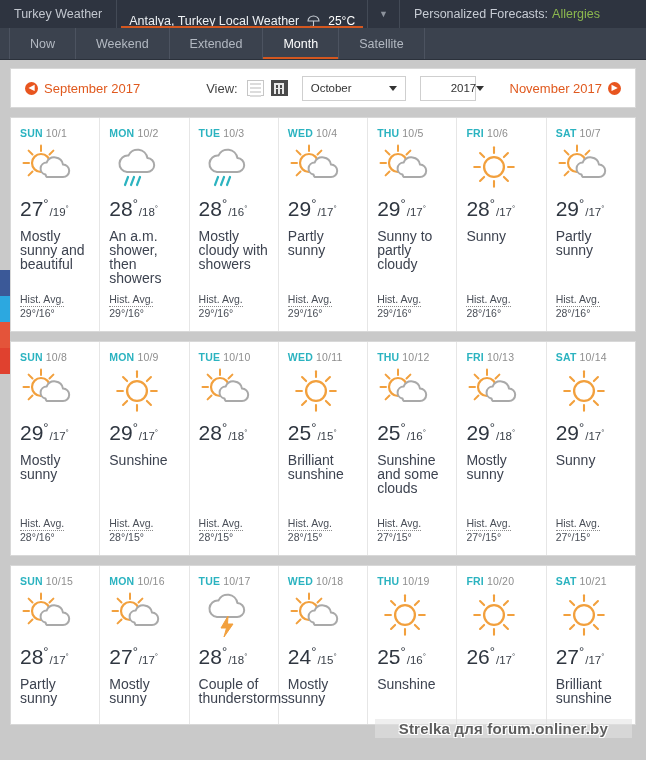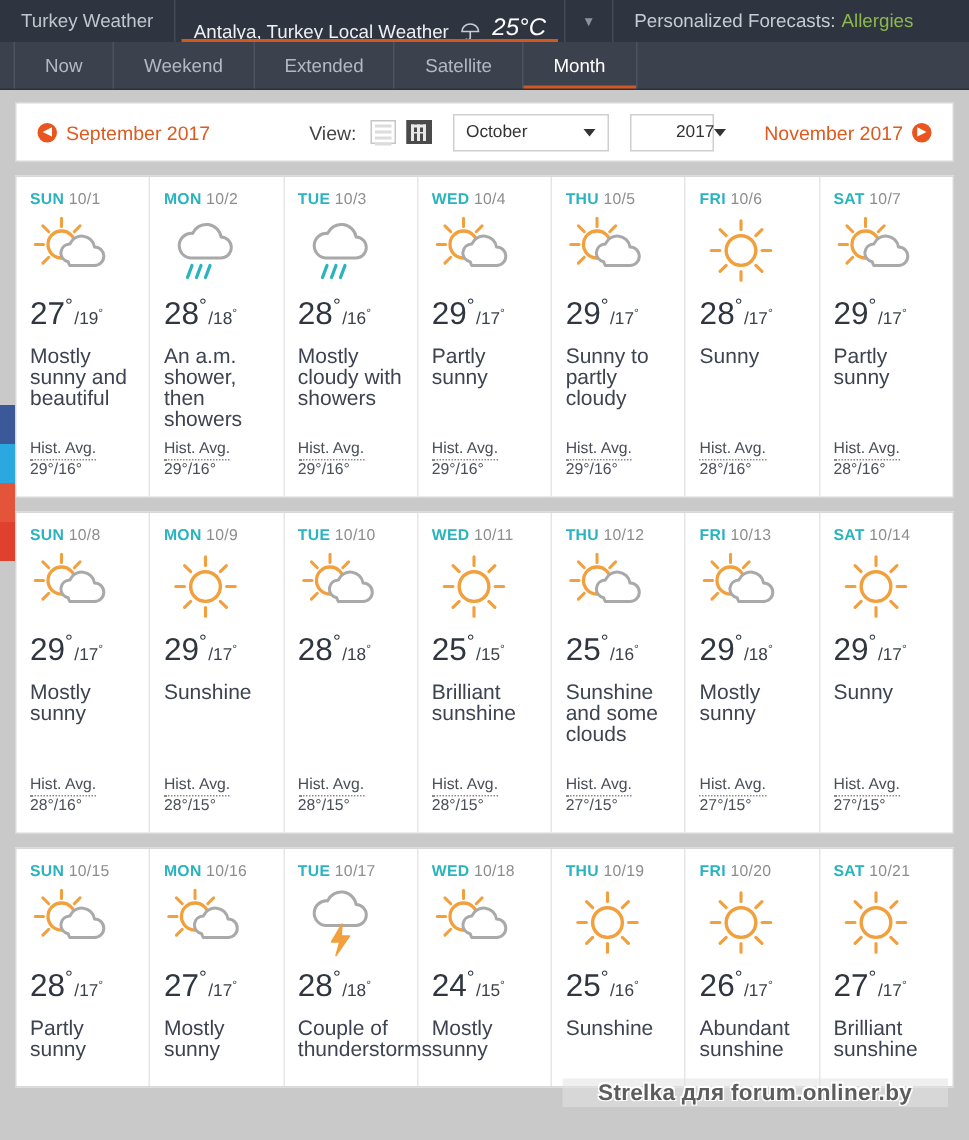--- a/index.html
+++ b/index.html
@@ -47,21 +47,21 @@
   .topbar .seg.right {
     border-right: none;
     color: #c7ccd4;
   }
   .topbar .allerg { color: #8cb84e; margin-left: 4px; }
   .umb {
     display: inline-block; width: 15px; height: 14px;
     position: relative;
   }
   .umb svg { display:block; }
-  .temp-top { font-size: 16px; color:#fff;font-style:italic; }
+  .temp-top { font-size: 12px; color:#fff; }
 
   
   .tabbar {
     height: 32px;
     background: #3b424e;
     display: flex;
     align-items: stretch;
     border-bottom: 1px solid #2b313b;
   }
   .tabbar .spacer { width: 10px; border-right: 1px solid #4c5360; }
@@ -274,25 +274,25 @@
   <div class="spacer"></div>
   <div class="tab">
       <span>Now</span>
     </div>
   <div class="tab">
       <span>Weekend</span>
     </div>
   <div class="tab">
       <span>Extended</span>
     </div>
+  <div class="tab active">
+      <span>Month</span>
+    </div>
   <div class="tab">
       <span>Satellite</span>
-    </div>
-  <div class="tab active">
-      <span>Month</span>
     </div>
   <div class="tailspacer"></div>
 </div>
 
 <div class="page">
 
   <div class="social">
     <div class="sfb"></div>
     <div class="stw"></div>
     <div class="sgp"></div>
@@ -667,21 +667,20 @@
               <line x1="24.0" y1="37.5" x2="24.0" y2="43.0" stroke="#f2a03d" stroke-width="2" stroke-linecap="round"></line>
               <line x1="14.5" y1="33.5" x2="10.6" y2="37.4" stroke="#f2a03d" stroke-width="2" stroke-linecap="round"></line>
               <line x1="10.5" y1="24.0" x2="5.0" y2="24.0" stroke="#f2a03d" stroke-width="2" stroke-linecap="round"></line>
               <line x1="14.5" y1="14.5" x2="10.6" y2="10.6" stroke="#f2a03d" stroke-width="2" stroke-linecap="round"></line>
               <line x1="24.0" y1="10.5" x2="24.0" y2="5.0" stroke="#f2a03d" stroke-width="2" stroke-linecap="round"></line>
               <line x1="33.5" y1="14.5" x2="37.4" y2="10.6" stroke="#f2a03d" stroke-width="2" stroke-linecap="round"></line>
               <circle cx="24" cy="24" r="9.5" fill="none" stroke="#f2a03d" stroke-width="2.2"></circle>
             </svg>
           </div>
           <div class="temps"><span class="hi"><span>26</span><sup>°</sup></span><span class="lo">/<span>17</span><sup>°</sup></span></div>
-          <div class="desc">Abundant sunshine</div>
         </div>
         <div class="daycell">
           <div class="dayhead"><span class="dow">SAT</span><span class="dat">10/21</span></div>
           <div class="iconwrap">
             <svg class="wicon" width="52" height="50" viewBox="0 0 48 48">
     <line x1="37.5" y1="24.0" x2="43.0" y2="24.0" stroke="#f2a03d" stroke-width="2" stroke-linecap="round"></line>
               <line x1="33.5" y1="33.5" x2="37.4" y2="37.4" stroke="#f2a03d" stroke-width="2" stroke-linecap="round"></line>
               <line x1="24.0" y1="37.5" x2="24.0" y2="43.0" stroke="#f2a03d" stroke-width="2" stroke-linecap="round"></line>
               <line x1="14.5" y1="33.5" x2="10.6" y2="37.4" stroke="#f2a03d" stroke-width="2" stroke-linecap="round"></line>
               <line x1="10.5" y1="24.0" x2="5.0" y2="24.0" stroke="#f2a03d" stroke-width="2" stroke-linecap="round"></line>

